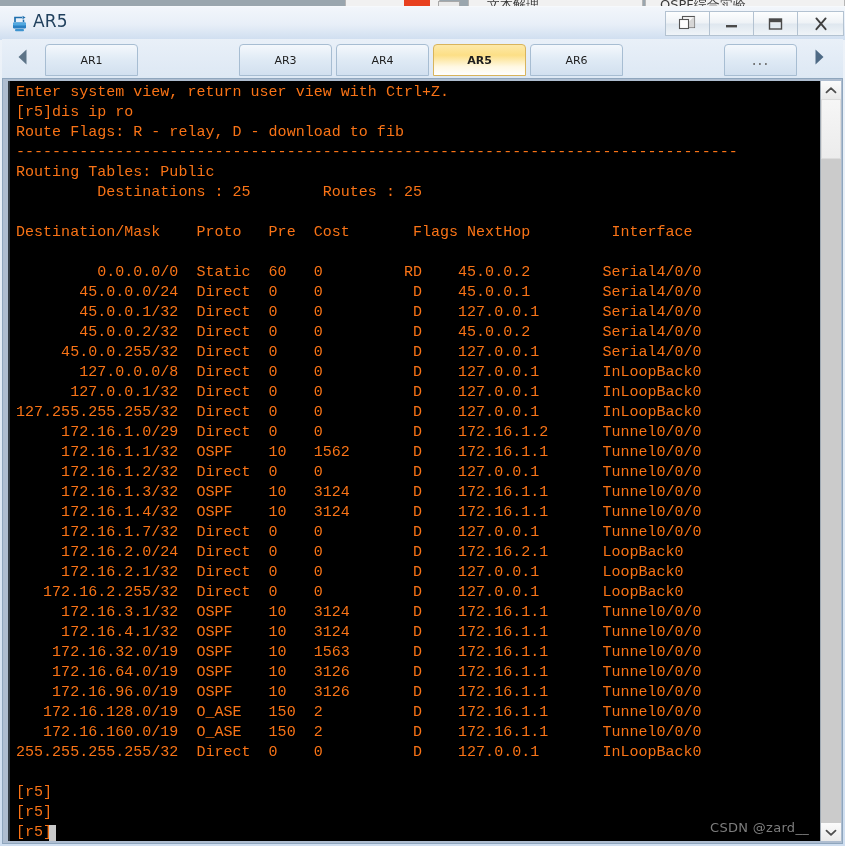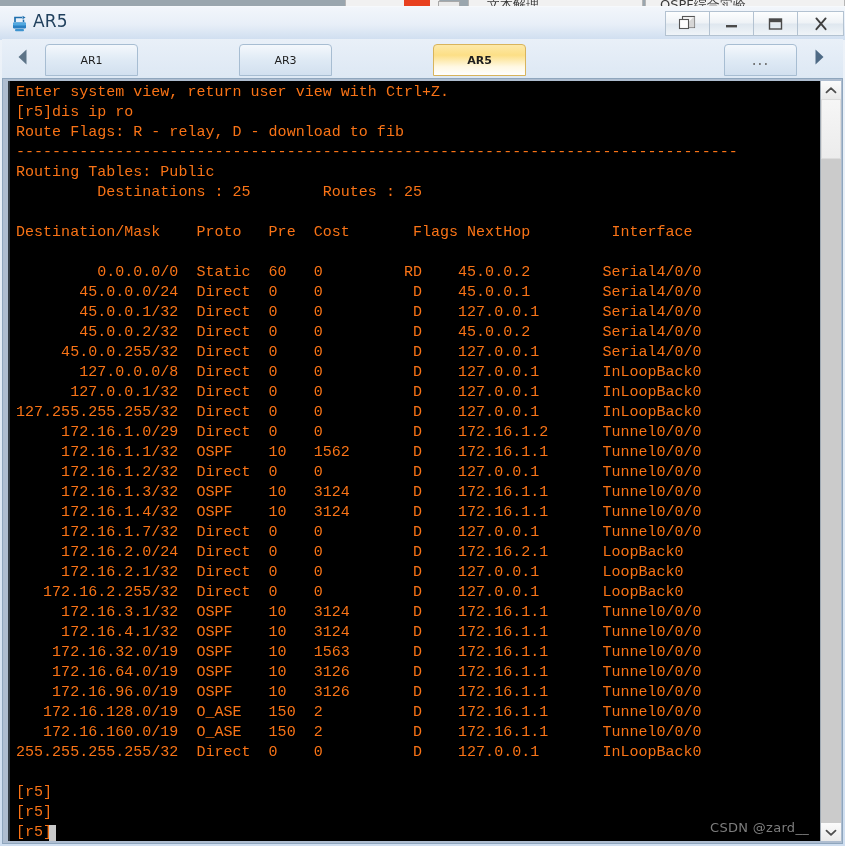--- a/index.html
+++ b/index.html
@@ -243,22 +243,28 @@
           <path d="M4.5 2.5 L12.5 10 L4.5 17.5 Z" fill="#4e6a85"></path>
         </svg>
       </span>
     </div>
     <div class="tab" style="left:43px;width:93px;">
         <span>AR1</span>
       </div>
     <div class="tab" style="left:237px;width:93px;">
         <span>AR3</span>
       </div>
+    <div class="tab" style="left:334px;width:93px;">
+        <span>AR4</span>
+      </div>
     <div class="tab selected" style="left:431px;width:93px;">
         <span>AR5</span>
+      </div>
+    <div class="tab" style="left:528px;width:93px;">
+        <span>AR6</span>
       </div>
     <div class="tab more" style="left:722px;width:73px;">
         <span>...</span>
       </div>
   </div>
 
   <div id="terminal-frame">
     <div id="terminal-inner">
       <pre id="console-text">Enter system view, return user view with Ctrl+Z.
 [r5]dis ip ro

